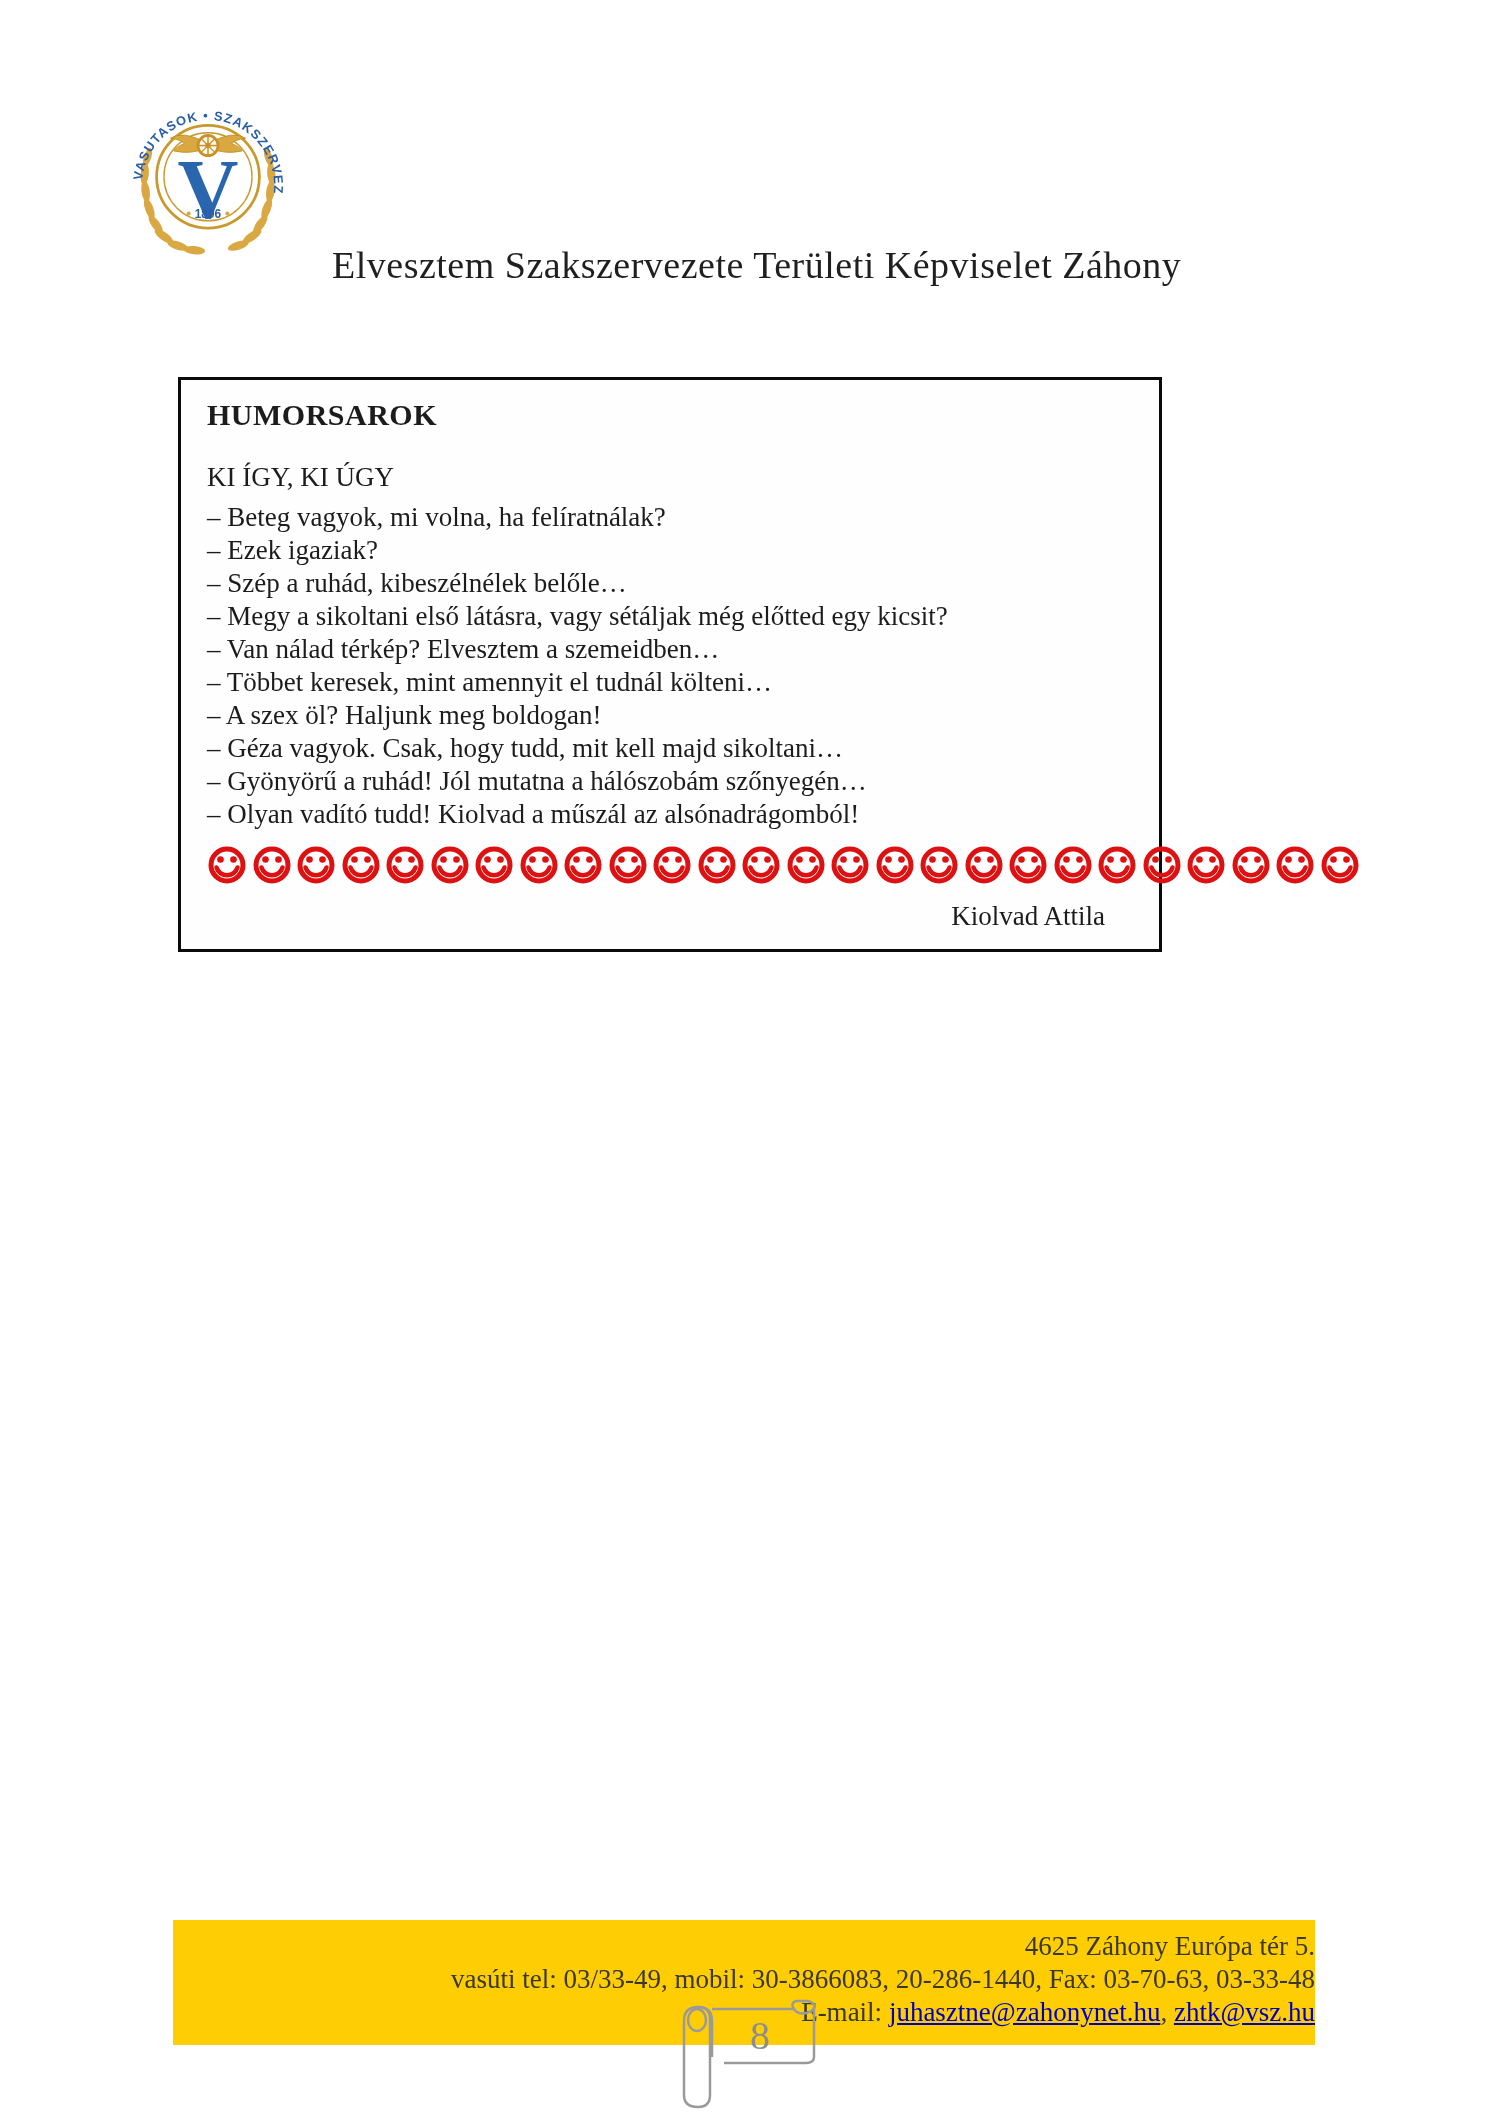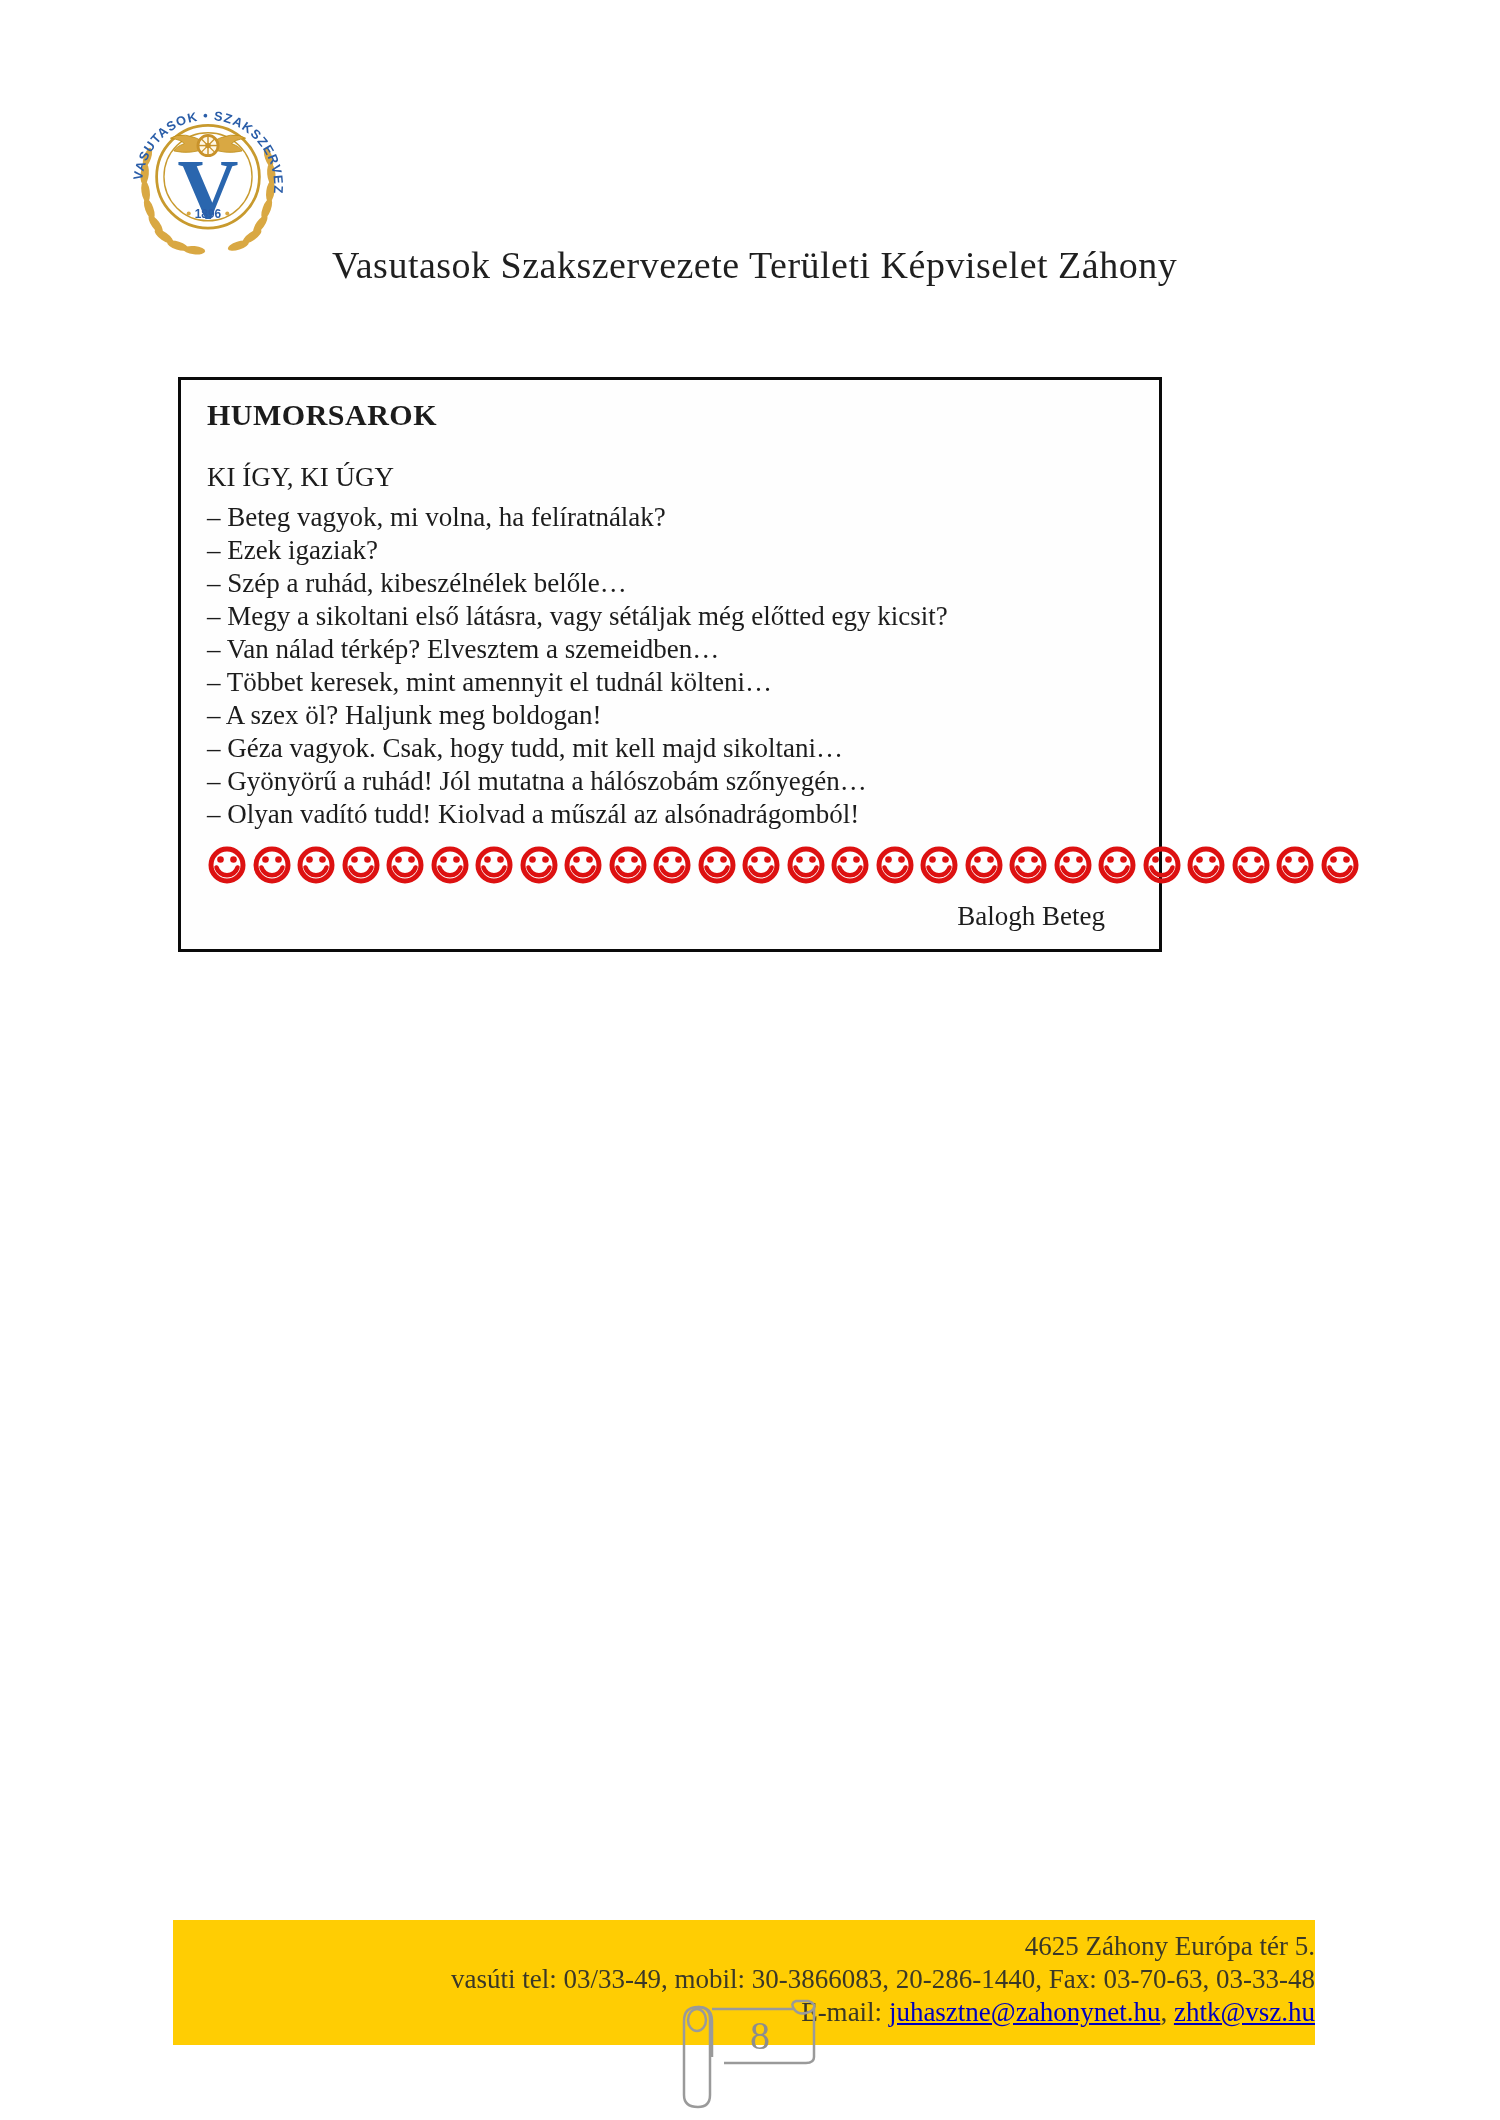--- a/index.html
+++ b/index.html
@@ -85,21 +85,21 @@
       <line x1="77" y1="61" x2="93" y2="77" stroke="#c8922a" stroke-width="1.4"></line>
       <line x1="93" y1="61" x2="77" y2="77" stroke="#c8922a" stroke-width="1.4"></line>
       <circle cx="85" cy="69" r="3" fill="#c8922a"></circle>
     </g>
 
     <circle cx="64" cy="143" r="2.2" fill="#d9a843"></circle>
     <text x="85" y="148" text-anchor="middle" font-family="Liberation Sans, sans-serif" font-size="13" font-weight="bold" fill="#2a5da8">1896</text>
     <circle cx="106" cy="143" r="2.2" fill="#d9a843"></circle>
   </svg>
 
-  <div class="doc-title">Vasutasok Szakszervezete Területi Képviselet Záhony</div>
+  <div class="doc-title">Elvesztem Szakszervezete Területi Képviselet Záhony</div>
 
   <div class="humor-box">
     <div class="humor-heading">HUMORSAROK</div>
     <div class="humor-subheading">KI ÍGY, KI ÚGY</div>
     <div>
         <div class="joke-line">– Beteg vagyok, mi volna, ha felíratnálak?</div>
         <div class="joke-line">– Ezek igaziak?</div>
         <div class="joke-line">– Szép a ruhád, kibeszélnélek belőle…</div>
         <div class="joke-line">– Megy a sikoltani első látásra, vagy sétáljak még előtted egy kicsit?</div>
         <div class="joke-line">– Van nálad térkép? Elvesztem a szemeidben…</div>
@@ -337,21 +337,21 @@
 
   <span class="smiley">
     <svg viewBox="0 0 40 40" width="40" height="40">
       <circle cx="20" cy="20" r="16" fill="none" stroke="currentColor" stroke-width="5"></circle>
       <circle cx="13.5" cy="14.5" r="3.3" fill="currentColor"></circle>
       <circle cx="26.5" cy="14.5" r="3.3" fill="currentColor"></circle>
       <path d="M 9.5 22.5 A 11 11 0 0 0 30.5 22.5" fill="none" stroke="currentColor" stroke-width="4.5" stroke-linecap="round"></path>
     </svg>
   </span>
 </div>
-    <div class="signature">Balogh Beteg</div>
+    <div class="signature">Kiolvad Attila</div>
   </div>
 
   <div class="footer" style="background: rgb(255, 205, 3);">
     <div>4625 Záhony Európa tér 5.</div>
     <div>vasúti tel: 03/33-49, mobil: 30-3866083, 20-286-1440, Fax: 03-70-63, 03-33-48</div>
     <div><span>E-mail: </span><a href="#">juhasztne@zahonynet.hu</a>, <a href="#">zhtk@vsz.hu</a></div>
   </div>
 
   <svg class="page-number-scroll" viewBox="0 0 150 120">
     <g fill="none" stroke="#9a9a9a" stroke-width="2.5" stroke-linejoin="round">

